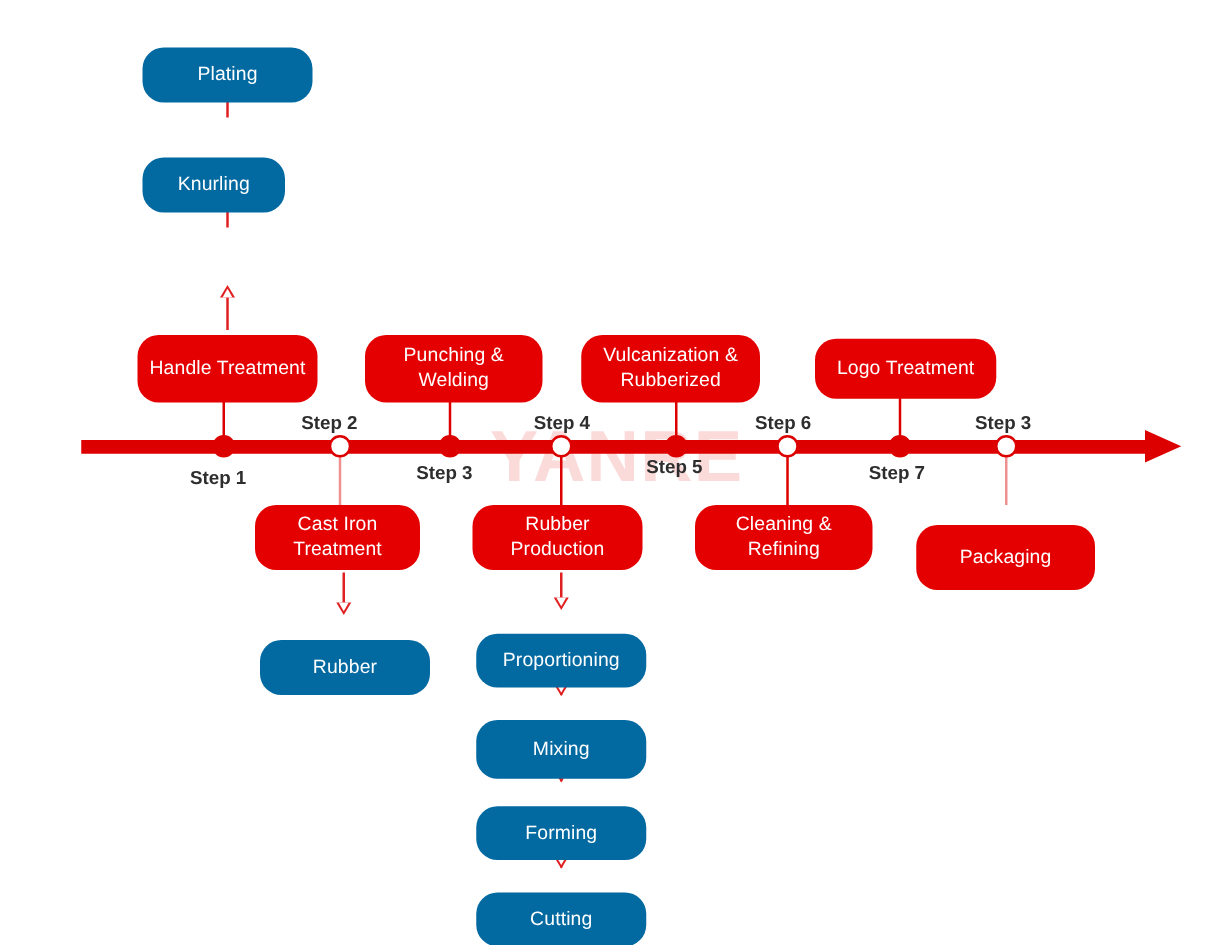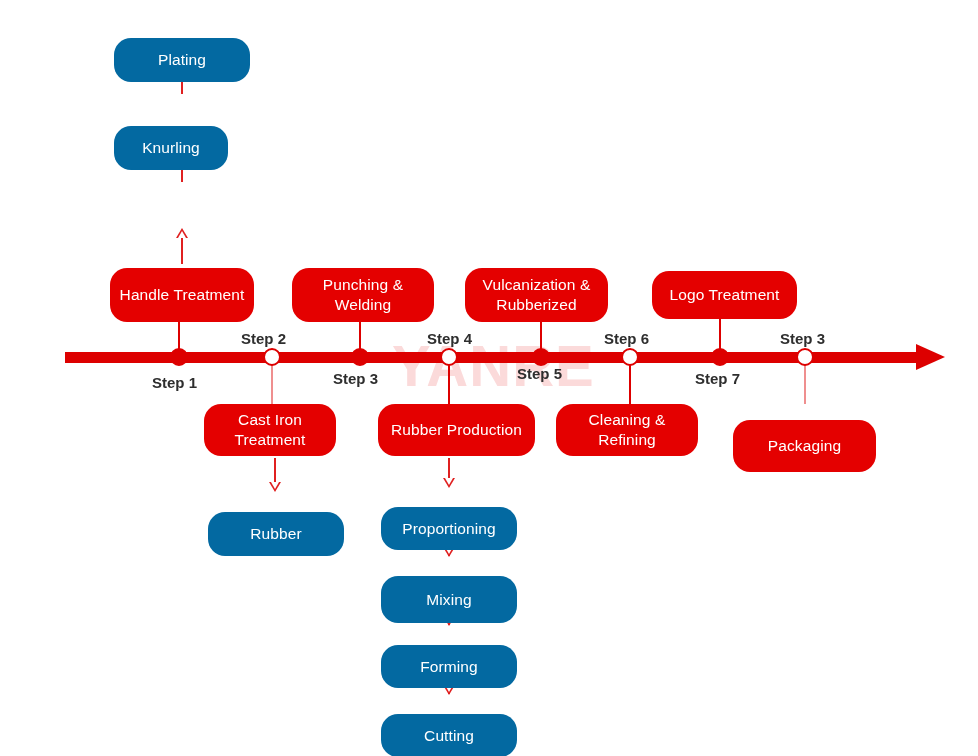--- a/index.html
+++ b/index.html
@@ -228,21 +228,21 @@
 
   <div class="step-dot hollow" style="left:796px; top:348px;"></div>
   <div class="step-label" style="left:780px; top:330px;">Step 3</div>
 
   <div class="conn light" style="left:271px; top:360px; height:44px;"></div>
   <div class="node red" style="left:204px; top:404px; width:132px; height:52px;">
     <span class="node-text">Cast Iron Treatment</span>
   </div>
 
   <div class="conn" style="left:448px; top:360px; height:44px;"></div>
-  <div class="node red" style="left:378px; top:404px; width:157px; height:52px;">
+  <div class="node red" style="left:378px; top:404px; width:136px; height:52px;">
     <span class="node-text">Rubber Production</span>
   </div>
 
   <div class="conn" style="left:629px; top:360px; height:44px;"></div>
   <div class="node red" style="left:556px; top:404px; width:142px; height:52px;">
     <span class="node-text">Cleaning &amp; Refining</span>
   </div>
 
   <div class="conn light" style="left:804px; top:360px; height:44px;"></div>
   <div class="node red" style="left:733px; top:420px; width:143px; height:52px;">

